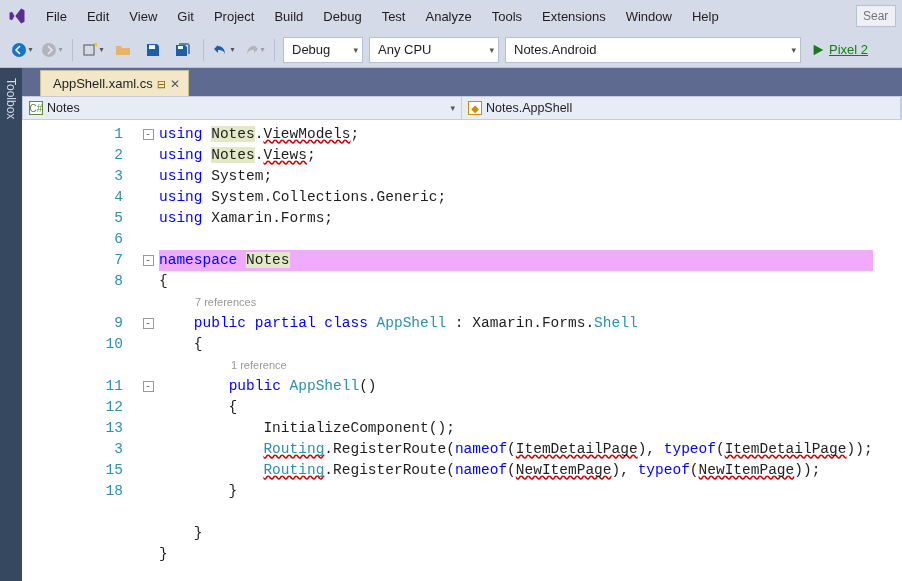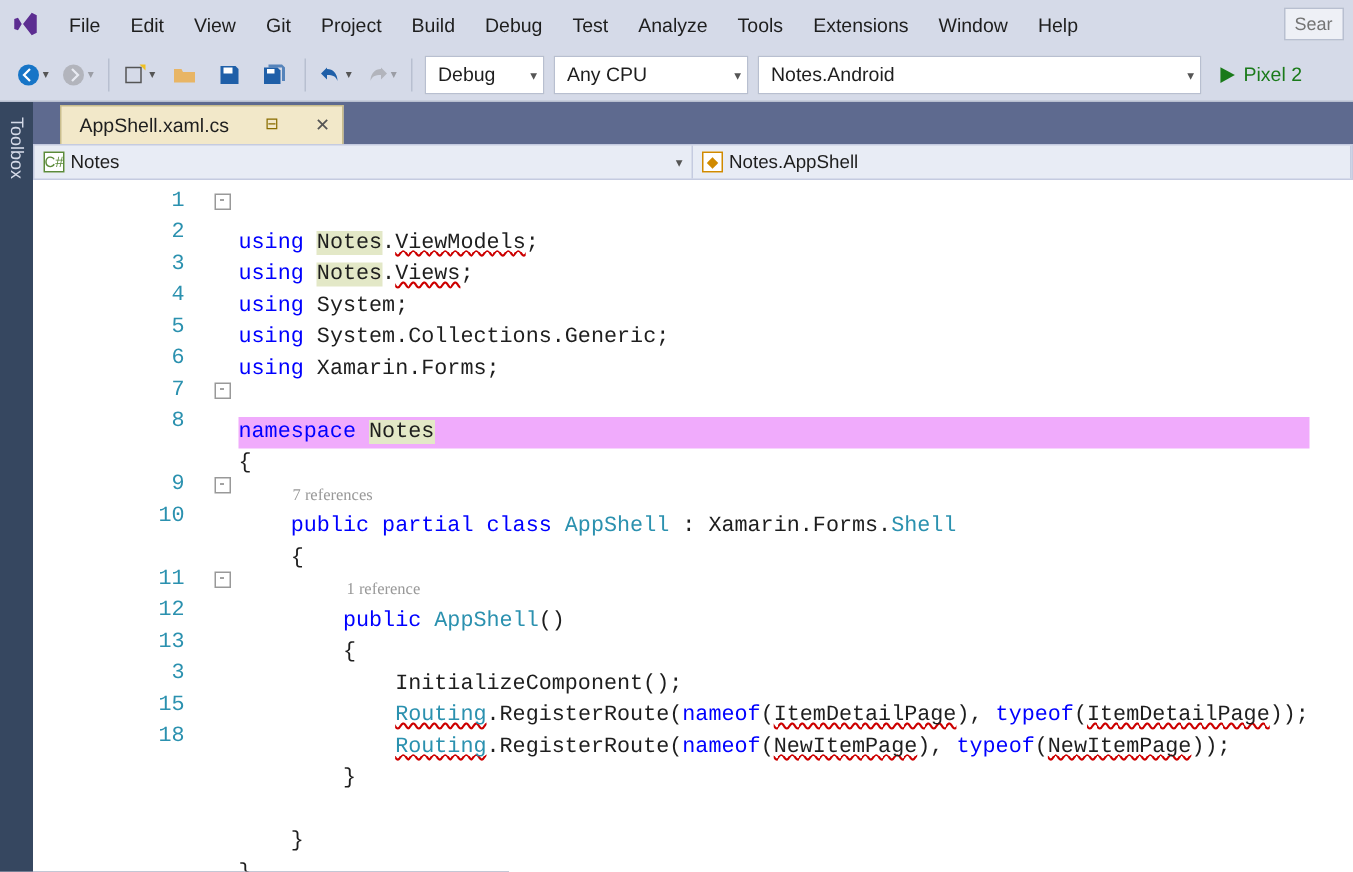--- a/index.html
+++ b/index.html
@@ -63,21 +63,21 @@
   display: inline-flex;
   align-items: center;
   padding: 0 4px 0 8px;
   font-size: 13px;
   margin: 0 2px;
   cursor: pointer;
 }
 .tb-combo .chev { font-size: 9px; margin-left: auto; color: #555; padding-left: 10px; }
 .run-btn {
   display: inline-flex; align-items: center; gap: 4px;
-  color: #1a7a1a; font-size: 13px; padding: 0 6px; cursor: pointer;
+  color: #1a7a1a; font-size: 13px; padding: 0 6px; cursor: pointer; text-decoration: underline;
 }
 .run-btn svg { width: 14px; height: 14px; }
 .side-strip {
   position: absolute;
   left: 0; top: 68px; bottom: 0; width: 22px;
   background: #364760;
   color: #d5dae8;
   writing-mode: vertical-rl;
   display: flex; align-items: center; justify-content: flex-start;
   padding-top: 10px;
@@ -92,22 +92,22 @@
   height: 28px;
   display: flex;
   align-items: flex-end;
   padding-left: 18px;
 }
 .tab {
   background: #f2e8c9;
   padding: 5px 8px 5px 12px;
   font-size: 13px;
   display: inline-flex;
-  align-items: flex-start;
-  gap: 24px;
+  align-items: flex-end;
+  gap: 4px;
   cursor: pointer;
   border: 1px solid #c9bd8d;
   border-bottom: none;
 }
 .tab .pin { font-size: 11px; color: #8a6d00; }
 .tab .close { font-size: 12px; color: #555; cursor: pointer; }
 .navbar {
   height: 24px;
   background: #e8ecf5;
   border: 1px solid #c5cbe0;
@@ -153,27 +153,27 @@
   width: 22px;
   padding-top: 4px;
   user-select: none;
 }
 .fold-col .fc { height: 21px; display: flex; align-items: center; justify-content: center; }
 .fold-box {
   width: 11px; height: 11px; border: 1px solid #999; font-size: 10px;
   display: flex; align-items: center; justify-content: center; color: #666;
   background: #fff; cursor: pointer;
 }
-.code { padding-top: 4px; white-space: pre; margin-top: 28px; }
+.code { padding-top: 4px; white-space: pre; }
 .code .line { height: 21px; }
 .kw { color: #0000ff; }
 .typ { color: #2b91af; }
 .err { text-decoration: underline wavy #cc0000; text-decoration-skip-ink: none; }
 .hl { background: #e3e8c7; }
-.codelens { color: #999; font-size: 11px; font-family: Liberation Serif, serif; height: 21px; display: flex; align-items: center; }
+.codelens { color: #999; font-size: 11px; font-family: Liberation Sans, sans-serif; height: 21px; display: flex; align-items: center; }
 .curline { background: #f0abfc; }
 svg { display: block; }
 </style>
 </head>
 <body>
 
 <div class="menubar">
   <span class="vs-logo">
     <svg viewBox="0 0 24 24" width="20" height="20">
         <path fill="#5c2d91" d="M17 3l-7 9 7 9 4-2V5l-4-2zM3 8l3-1 3 5-3 5-3-1V8z"></path>

